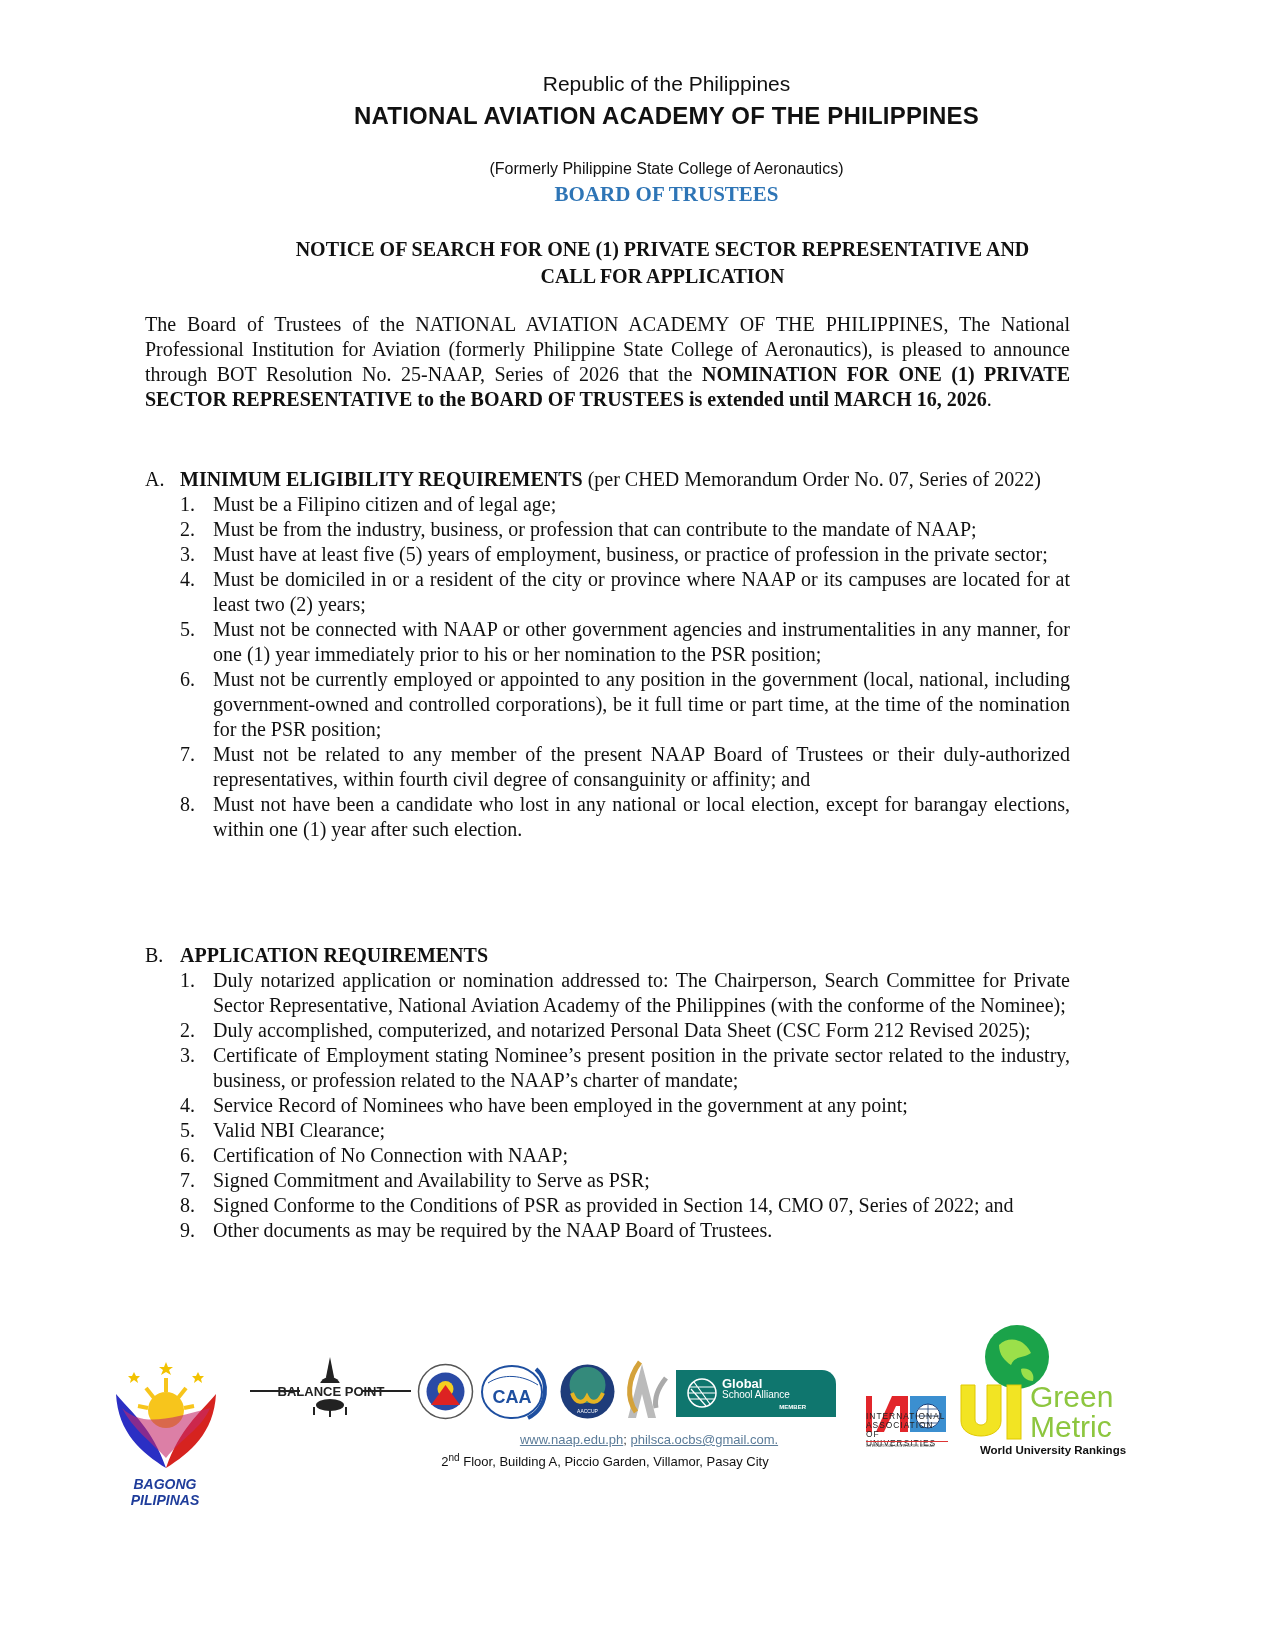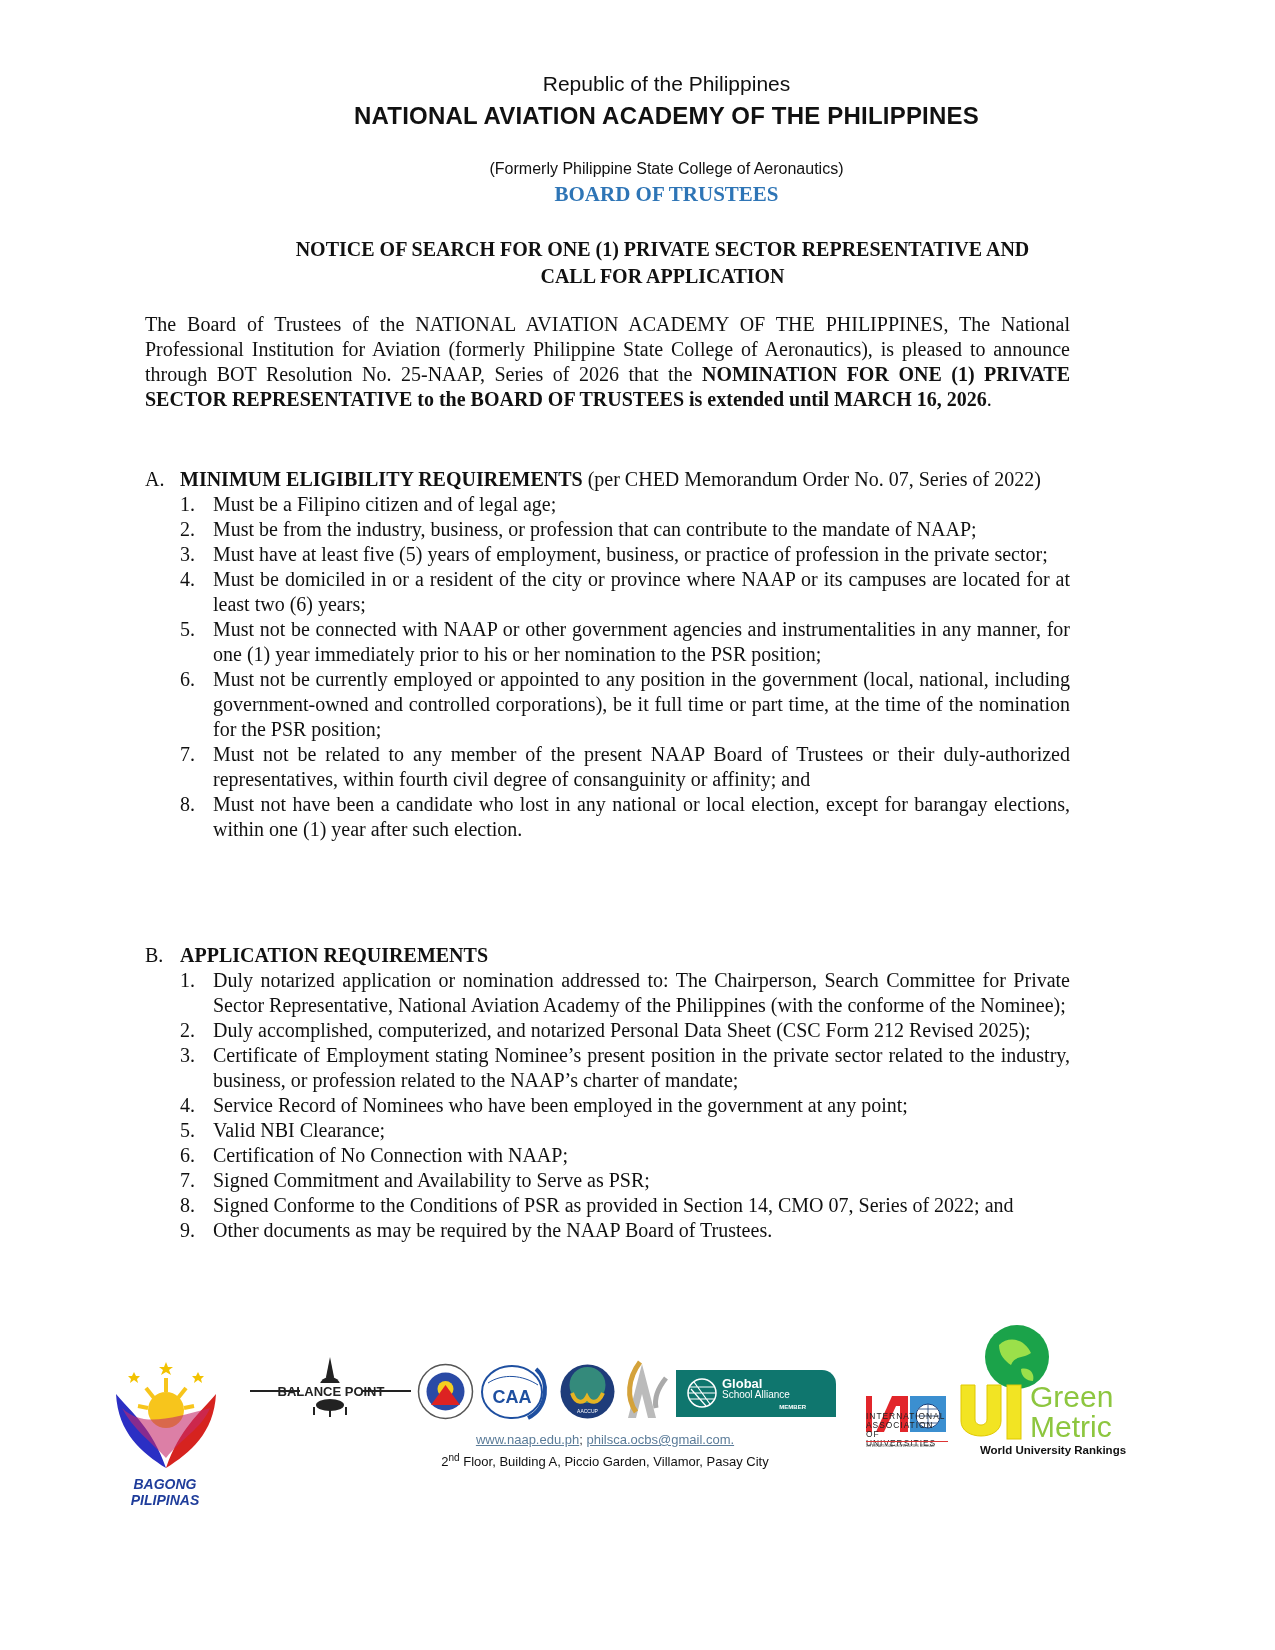--- a/index.html
+++ b/index.html
@@ -56,21 +56,21 @@
       font-size: 8.4px; letter-spacing: 1px; line-height: 9px; color: #222; }
     .iau-line { position: absolute; left: 866px; top: 1441px; width: 82px; height: 1px; background: #d33; }
     .iau-small { position: absolute; left: 866px; top: 1444px; width: 82px; font-family: "Liberation Sans", sans-serif;
       font-size: 3.5px; color: #555; white-space: nowrap; overflow: hidden; }
 
     .uigm { left: 955px; top: 1325px; width: 190px; height: 120px; }
     .uigm-rank { position: absolute; left: 958px; top: 1444px; width: 190px; text-align: center;
       font-family: "Liberation Sans", sans-serif; font-weight: bold; font-size: 11.5px; color: #111; }
 
     .footer-links { position: absolute; left: 0; width: 1210px; top: 1432px; text-align: center;
-      font-family: "Liberation Sans", sans-serif; font-size: 13px; color: #5b7c99; }
+      font-family: "Liberation Sans", sans-serif; font-size: 13px; color: #5b7c99; padding-left: 44px; }
     .footer-links a { color: #5b7c99; text-decoration: underline; }
     .footer-links .sep { color: #333; }
     .footer-addr { position: absolute; left: 0; width: 1210px; top: 1452px; text-align: center;
       font-family: "Liberation Sans", sans-serif; font-size: 13px; color: #111; }
     .footer-addr sup { font-size: 10px; }
   </style>
 </head>
 <body>
 
 <div class="page">
@@ -100,21 +100,21 @@
       <li>
           <span class="num">2.</span>
           <span class="txt">Must be from the industry, business, or profession that can contribute to the mandate of NAAP;</span>
         </li>
       <li>
           <span class="num">3.</span>
           <span class="txt">Must have at least five (5) years of employment, business, or practice of profession in the private sector;</span>
         </li>
       <li>
           <span class="num">4.</span>
-          <span class="txt">Must be domiciled in or a resident of the city or province where NAAP or its campuses are located for at least two (6) years;</span>
+          <span class="txt">Must be domiciled in or a resident of the city or province where NAAP or its campuses are located for at least two (2) years;</span>
         </li>
       <li>
           <span class="num">5.</span>
           <span class="txt">Must not be connected with NAAP or other government agencies and instrumentalities in any manner, for one (1) year immediately prior to his or her nomination to the PSR position;</span>
         </li>
       <li>
           <span class="num">6.</span>
           <span class="txt">Must not be currently employed or appointed to any position in the government (local, national, including government-owned and controlled corporations), be it full time or part time, at the time of the nomination for the PSR position;</span>
         </li>
       <li>

